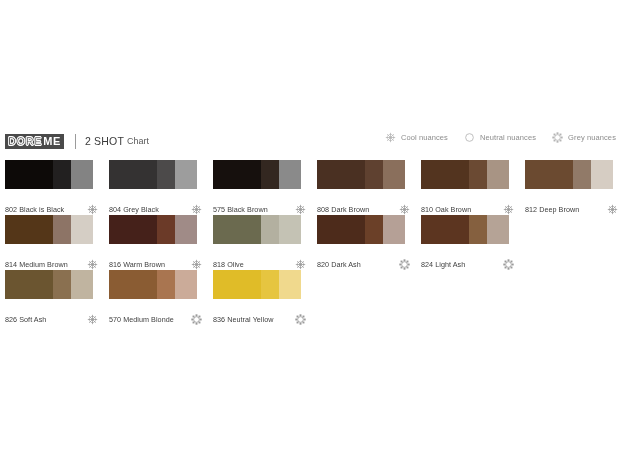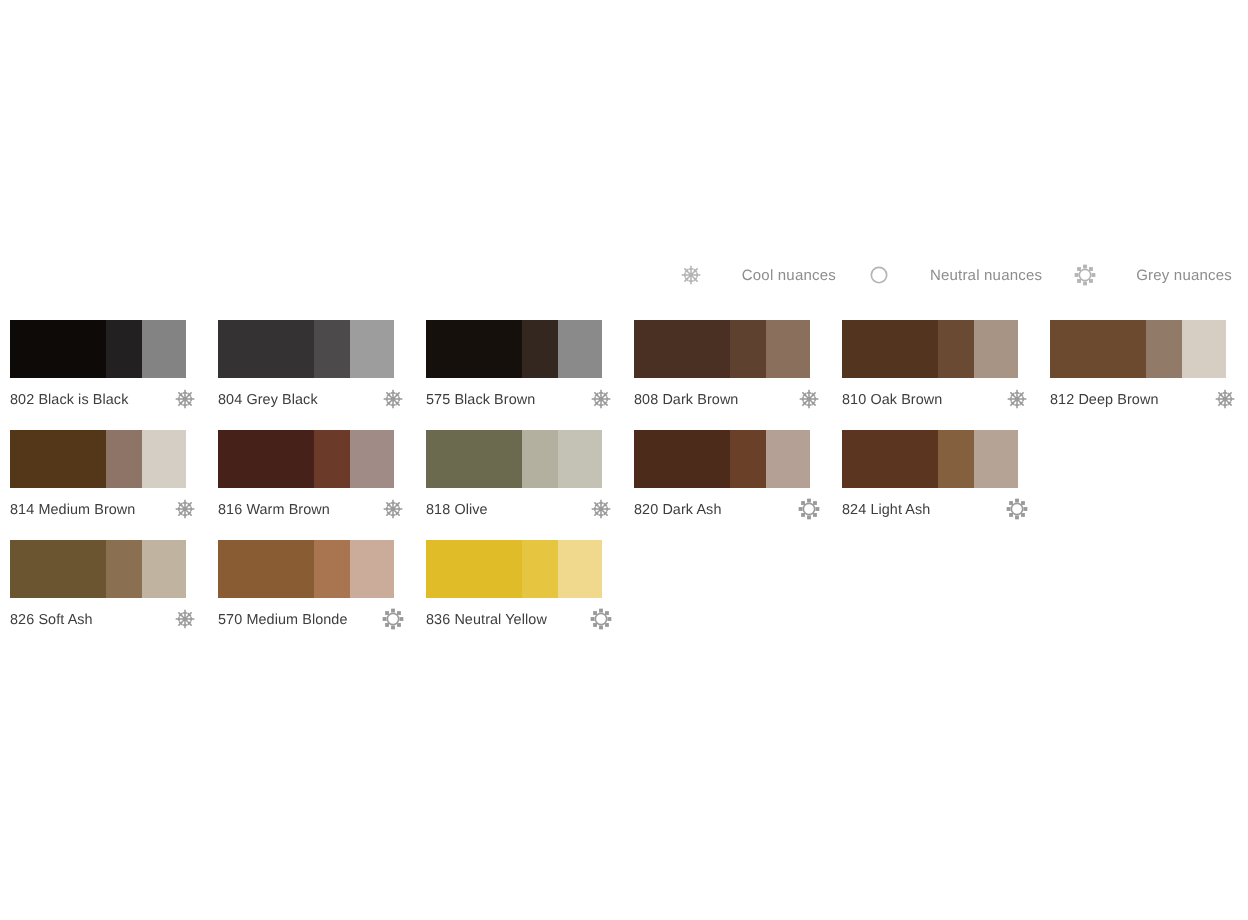--- a/index.html
+++ b/index.html
@@ -89,21 +89,21 @@
     position: absolute;
     right: 8px;
     top: 132px;
     display: flex;
     align-items: center;
     gap: 16px;
   }
   .legend-item {
     display: flex;
     align-items: center;
-    gap: 20px;
+    gap: 5px;
   }
   .legend-label {
     font-size: 7.5px;
     color: #8d8d8d;
     letter-spacing: 0.1px;
     white-space: nowrap;
   }
 
   
   .nuance-icon {
@@ -140,34 +140,45 @@
   .band { height: 100%; }
   .band-a { width: 55%; }
   .band-b { width: 20%; }
   .band-c { width: 25%; }
 
   .swatch-meta {
     display: flex;
     align-items: center;
     justify-content: space-between;
     width: 93px;
-    margin-top: 5px;
+    margin-top: 15px;
   }
   .swatch-label {
     font-size: 7.2px;
     color: #3d3d3d;
     letter-spacing: 0.05px;
     white-space: nowrap;
   }
 </style>
 </head>
 <body>
 
 <div id="page">
 
+  <div id="header">
+    <div id="brand-block">
+      <span class="logo">
+        <span class="logo-outline">DORE</span>
+          <span class="logo-solid">ME</span>
+      </span>
+      <span class="brand-divider"></span>
+      <span class="chart-title-main">2 SHOT</span>
+      <span class="chart-title-sub">Chart</span>
+    </div>
+  </div>
 
   <div id="legend">
       <div class="legend-item">
         <span class="nuance-icon">
           <svg viewBox="0 0 12 12" width="11" height="11">
             <line x1="6" y1="6" x2="11.1" y2="6" stroke="#b4b4b4" stroke-width="0.85"></line>
             <line x1="9.3" y1="4.75" x2="9.3" y2="7.25" stroke="#b4b4b4" stroke-width="0.85"></line>
             <line x1="6" y1="6" x2="9.606244584051392" y2="9.606244584051392" stroke="#b4b4b4" stroke-width="0.85"></line>
             <line x1="9.21733585439879" y1="7.449568901432421" x2="7.449568901432421" y2="9.21733585439879" stroke="#b4b4b4" stroke-width="0.85"></line>
             <line x1="6" y1="6" x2="6" y2="11.1" stroke="#b4b4b4" stroke-width="0.85"></line>

